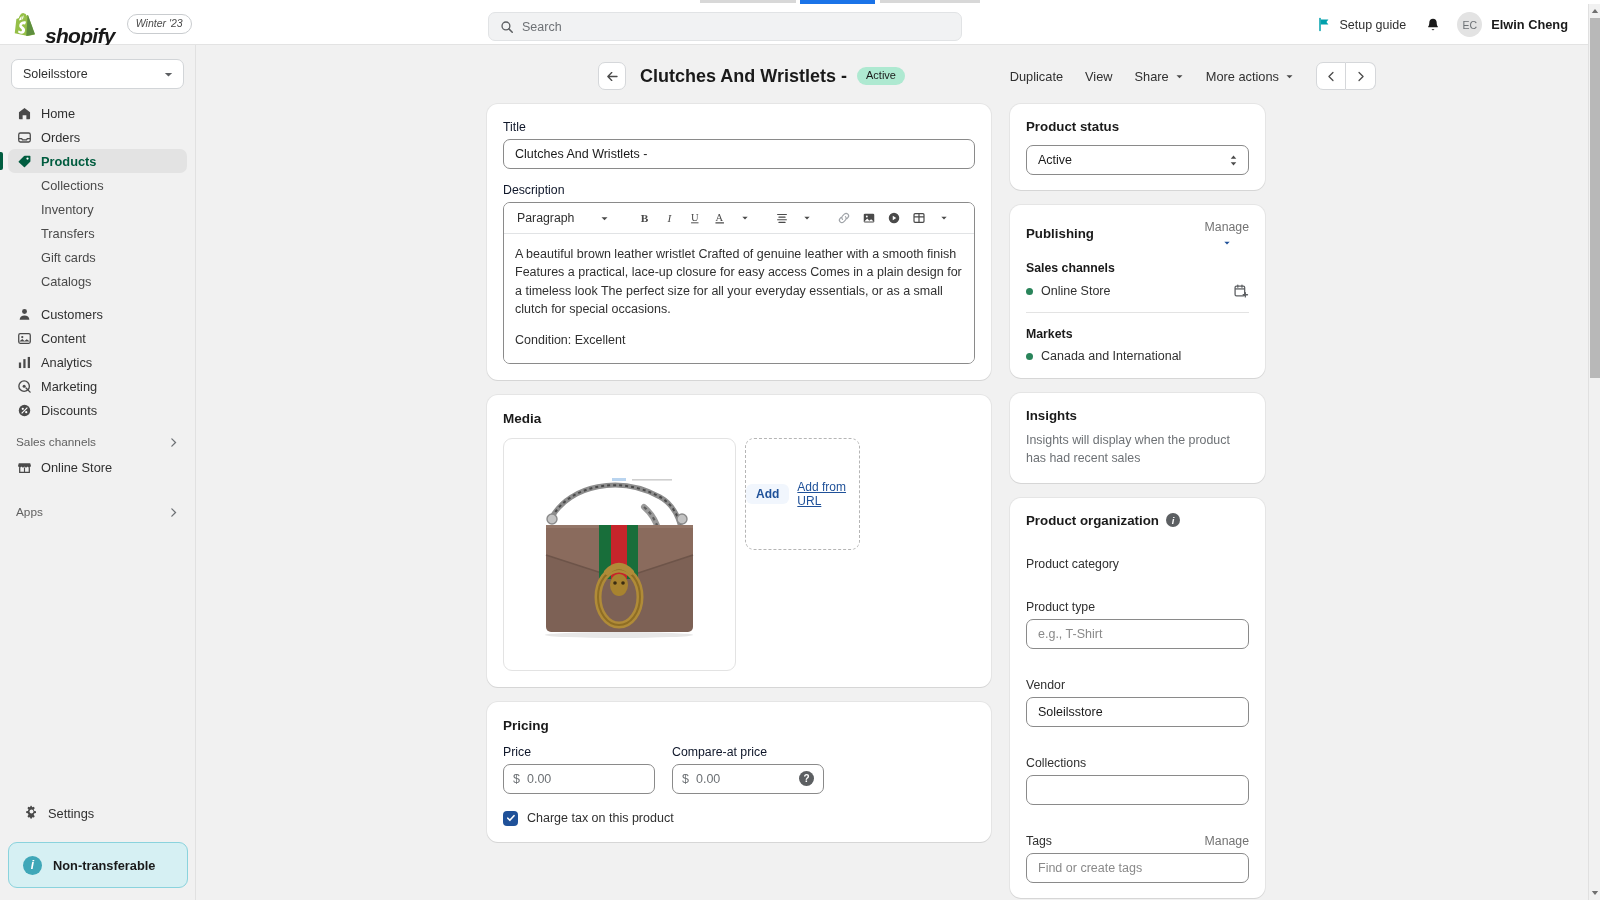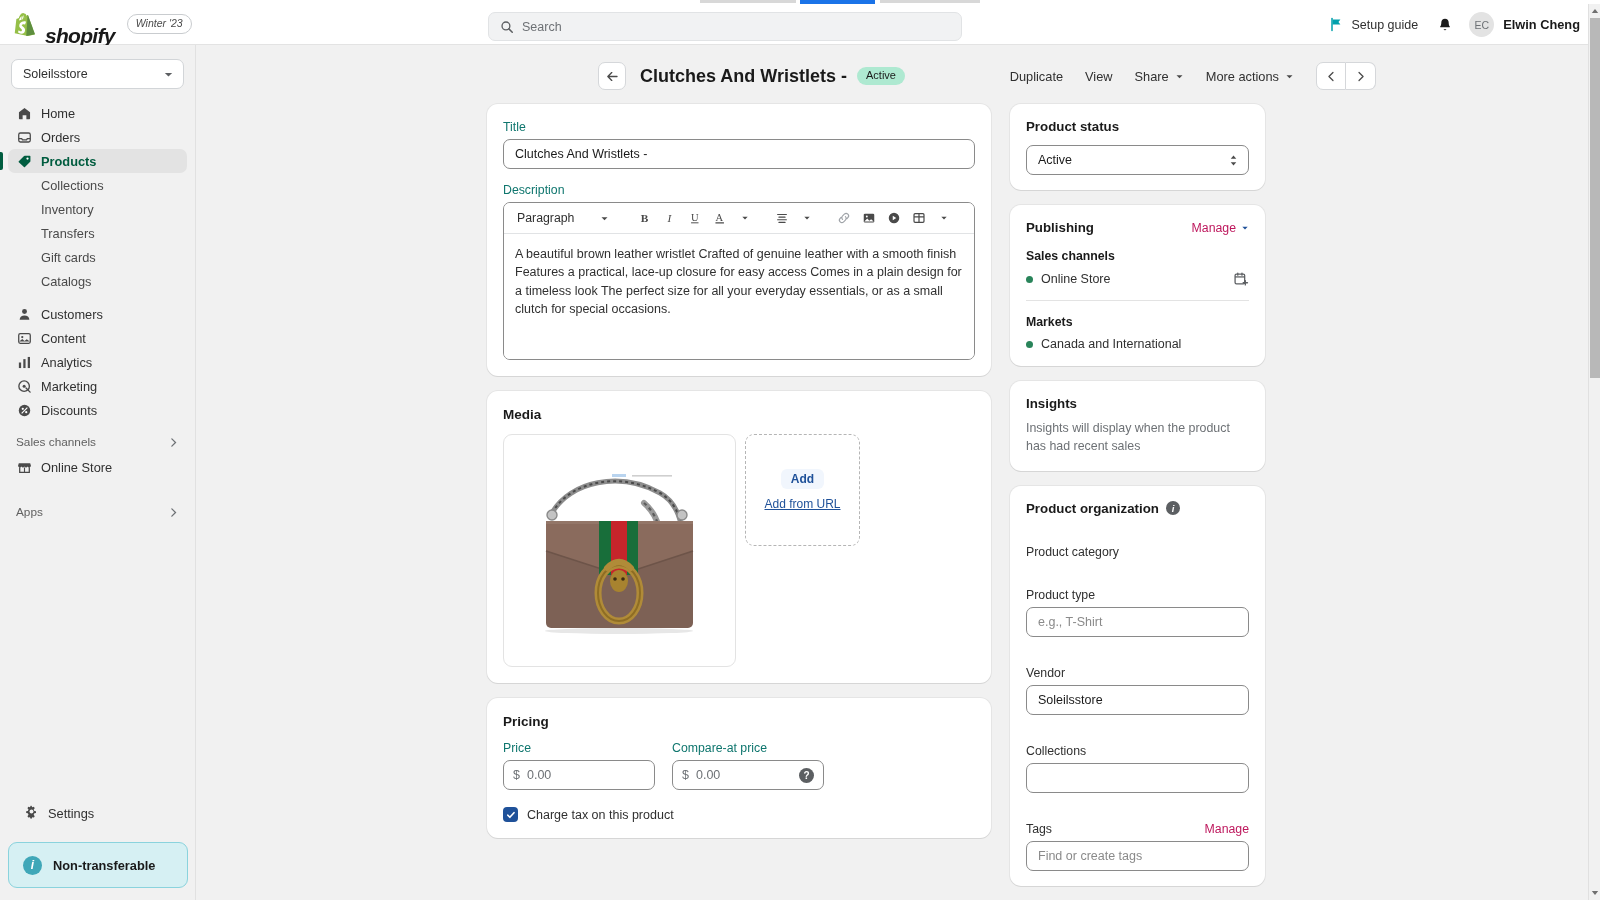--- a/index.html
+++ b/index.html
@@ -42,21 +42,21 @@
   }
   .search-wrap {
     position: absolute; left: 488px; top: 8px; width: 474px; height: 29px;
     background: #f1f2f3; border: 1px solid #e1e3e5; border-radius: 7px;
     display: flex; align-items: center; padding: 0 11px; gap: 8px;
     cursor: text;
   }
   .search-ph { font-size: 12.5px; color: #6d7175; }
   .topbar-right {
     position: absolute; right: 0; top: 0; height: 41px;
-    display: flex; align-items: center; gap: 0px; padding-right: 0;
+    display: flex; align-items: center; gap: 0px; padding-right: 12px;
   }
   .setup-guide {
     display:flex; align-items:center; gap:7px; padding: 5px 9px;
     border-radius: 6px; cursor: pointer;
   }
   .setup-guide span { font-size: 12.5px; color: #303030; }
   .bell-btn { padding: 6px 10px; border-radius:6px; cursor:pointer; display:flex; }
   .avatar-wrap { display:flex; align-items:center; gap:9px; padding: 4px 8px 4px 6px; border-radius:7px; cursor:pointer; }
   .avatar {
     width: 25px; height: 25px; border-radius: 50%;
@@ -166,21 +166,21 @@
   }
   .col-left { width: 504px; flex: none; }
   .col-right { width: 255px; flex: none; }
 
   .card {
     background: #ffffff; border-radius: 11px;
     box-shadow: 0 1px 0 rgba(26,26,26,0.07), 0 0 0 1px rgba(26,26,26,0.05);
     margin-bottom: 15px; padding: 16px;
   }
   .card-title { font-size: 13.5px; font-weight: 700; color: #1a1a1a; margin-bottom: 12px; }
-  .field-label { font-size: 12.3px; color: #0f766e; margin-bottom: 5px; }
+  .field-label { font-size: 12.3px; color: #0f172a; margin-bottom: 5px; }
   .input {
     width: 100%; height: 30px; border: 1px solid #8a8a8a; border-radius: 7px;
     background: #fff; font-size: 12.5px; color: #1a1a1a;
     padding: 0 11px; font-family: "Liberation Sans", sans-serif;
     display: flex; align-items: center; cursor: text;
   }
   .input.placeholder { color: #8a8a8a; border-color:#8a8a8a; }
 
   
   .rte { border: 1px solid #8a8a8a; border-radius: 7px; overflow: hidden; }
@@ -205,21 +205,21 @@
 
   
   .media-row { display: flex; gap: 9px; }
   .media-thumb {
     width: 233px; height: 233px; border: 1px solid #e3e3e3; border-radius: 9px;
     background: #fff; display:flex; align-items:center; justify-content:center;
     overflow: hidden; cursor: pointer;
   }
   .media-drop {
     width: 115px; height: 112px; border: 1.5px dashed #b5b5b5; border-radius: 9px;
-    display:flex; flex-direction: column; align-items:center; justify-content:center;
+    display:flex; flex-direction: row; align-items:center; justify-content:center;
     gap: 8px; background:#fff;
   }
   .add-btn {
     background:#f1f6fd; color:#1f5199; font-size:12px; font-weight:600;
     padding: 3px 10px; border-radius:6px; cursor:pointer;
   }
   .add-url { font-size: 12px; color:#1f5199; text-decoration: underline; cursor:pointer; }
 
   
   .price-row { display:flex; gap: 17px; }
@@ -245,21 +245,21 @@
   
   .rcard { padding: 15px 16px; }
   .rcard-title { font-size: 13.3px; font-weight: 700; color: #1a1a1a; }
   .select {
     width: 100%; height: 30px; border: 1px solid #8a8a8a; border-radius: 7px;
     background:#fff; display:flex; align-items:center; justify-content:space-between;
     padding: 0 9px 0 11px; font-size:12.5px; color:#1a1a1a; cursor:pointer;
     margin-top: 11px;
   }
   .row-between { display:flex; align-items:center; justify-content:space-between; }
-  .link-blue { font-size: 12.3px; color:#be185d; cursor:pointer; display:flex; align-items:center; gap:5px; }
+  .link-blue { font-size: 12.3px; color:#737373; cursor:pointer; display:flex; align-items:center; gap:5px;flex-direction:column; }
   .sub-head { font-size: 12.3px; font-weight: 700; color:#1a1a1a; margin: 14px 0 8px; }
   .chan-row { display:flex; align-items:center; gap: 8px; }
   .gdot { width: 7px; height: 7px; border-radius: 50%; background:#29845a; flex:none; }
   .chan-row .nm { font-size: 12.5px; color:#303030; }
   .cal-ic { margin-left:auto; cursor:pointer; display:flex; color:#5c5f62; }
   .divider { height:1px; background:#e3e3e3; margin: 13px 0 0; }
   .muted { font-size: 12.4px; color:#6d7175; line-height: 1.45; margin-top: 9px; }
   .info-ic {
     width:14px; height:14px; border-radius:50%; background:#5c5f62; color:#fff;
     font-size:9.5px; font-weight:700; display:inline-flex; align-items:center;
@@ -622,20 +622,21 @@
                 <svg width="15" height="15" viewBox="0 0 16 16">
                     <circle cx="4" cy="8" r="1.2" fill="#4a4a4a"></circle>
                     <circle cx="8" cy="8" r="1.2" fill="#4a4a4a"></circle>
                     <circle cx="12" cy="8" r="1.2" fill="#4a4a4a"></circle>
                   </svg>
               </div>
 
             </div>
             <div class="rte-body">
               <p>A beautiful brown leather wristlet Crafted of genuine leather with a smooth finish Features a practical, lace-up closure for easy access Comes in a plain design for a timeless look The perfect size for all your everyday essentials, or as a small clutch for special occasions.</p>
+              <p>Condition: Excellent</p>
             </div>
           </div>
         </div>
 
         <div class="card">
           <div class="card-title">Media</div>
           <div class="media-row">
             <div class="media-thumb">
               <svg width="215" height="215" viewBox="0 0 215 215">
                 <rect width="215" height="215" fill="#ffffff"></rect>

